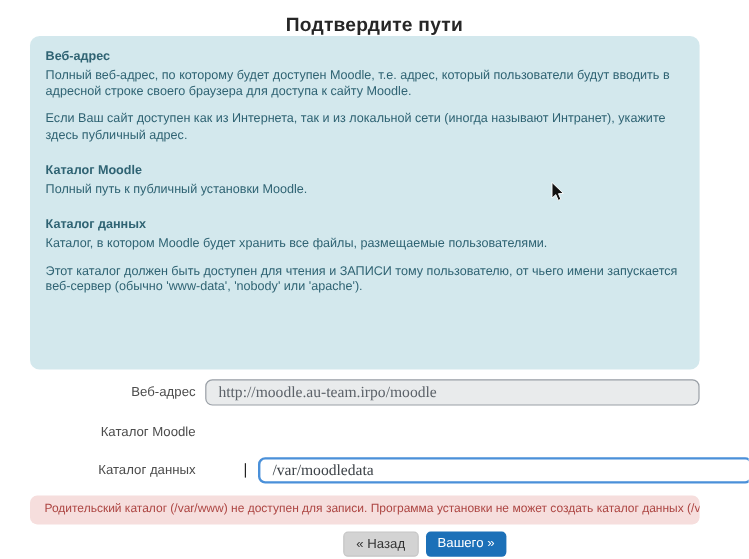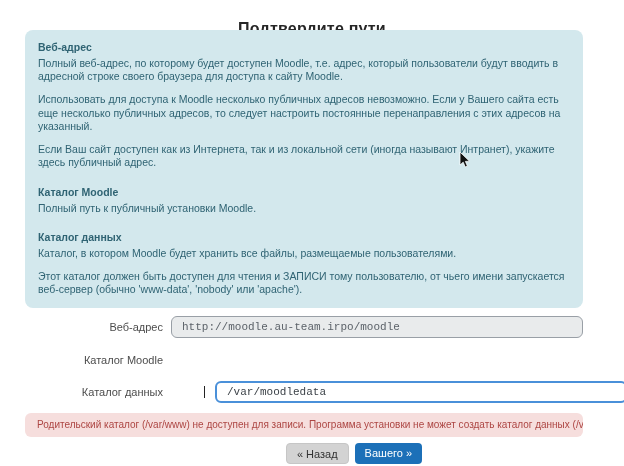--- a/index.html
+++ b/index.html
@@ -7,21 +7,21 @@
   body { font-family: "Liberation Sans", sans-serif; }
   .page {
     position: relative;
     width: 624px;
     height: 466px;
     background: #fff;
     overflow: hidden;
   }
   .page-title {
     position: absolute;
-    top: 20px; left: 0;
+    top: 13px; left: 0;
     width: 100%;
     text-align: center;
     font-size: 16px;
     font-weight: bold;
     color: #262626;
     letter-spacing: 0.2px;
   }
   .info-box {
     position: absolute;
     top: 30px; left: 25px;
@@ -61,22 +61,22 @@
   }
   .input-wrap {
     position: absolute;
     left: 171px; top: 0;
     width: 412px; height: 22px;
   }
   .text-input {
     width: 412px; height: 22px;
     border: 1px solid #999fa6;
     border-radius: 6px;
-    font-family: Liberation Mono, monospace;
-    font-size: 11px;
+    font-family: Liberation Serif, serif;
+    font-size: 13px;
     color: #5c6269;
     padding: 0 10px;
     outline: none;
   }
   .text-input.readonly { background: #e9ebec; }
   .text-input.focused {
     background: #fff;
     border: 2px solid #4a90d9;
     color: #3c4248;
     margin-left: 44px;
@@ -139,21 +139,20 @@
 <body>
 
 <div class="page">
 
   <div class="page-title">Подтвердите пути</div>
 
   <div class="info-box">
     <div class="section">
       <h3>Веб-адрес</h3>
       <p>Полный веб-адрес, по которому будет доступен Moodle, т.е. адрес, который пользователи будут вводить в адресной строке своего браузера для доступа к сайту Moodle.</p>
-      <p>Использовать для доступа к Moodle несколько публичных адресов невозможно. Если у Вашего сайта есть еще несколько публичных адресов, то следует настроить постоянные перенаправления с этих адресов на указанный.</p>
       <p>Если Ваш сайт доступен как из Интернета, так и из локальной сети (иногда называют Интранет), укажите здесь публичный адрес.</p>
     </div>
     <div class="section">
       <h3>Каталог Moodle</h3>
       <p>Полный путь к публичный установки Moodle.</p>
     </div>
     <div class="section">
       <h3>Каталог данных</h3>
       <p>Каталог, в котором Moodle будет хранить все файлы, размещаемые пользователями.</p>
       <p>Этот каталог должен быть доступен для чтения и ЗАПИСИ тому пользователю, от чьего имени запускается веб-сервер (обычно 'www-data', 'nobody' или 'apache').</p>

